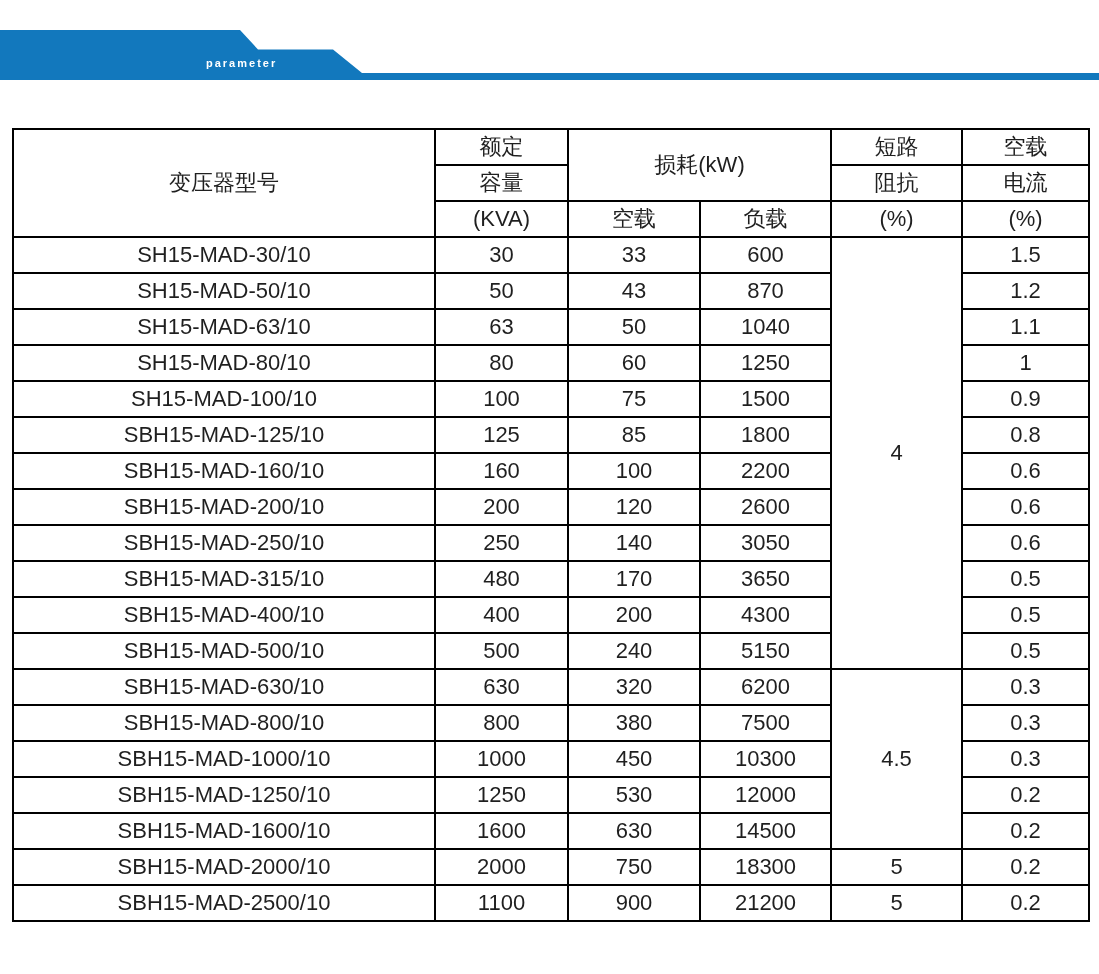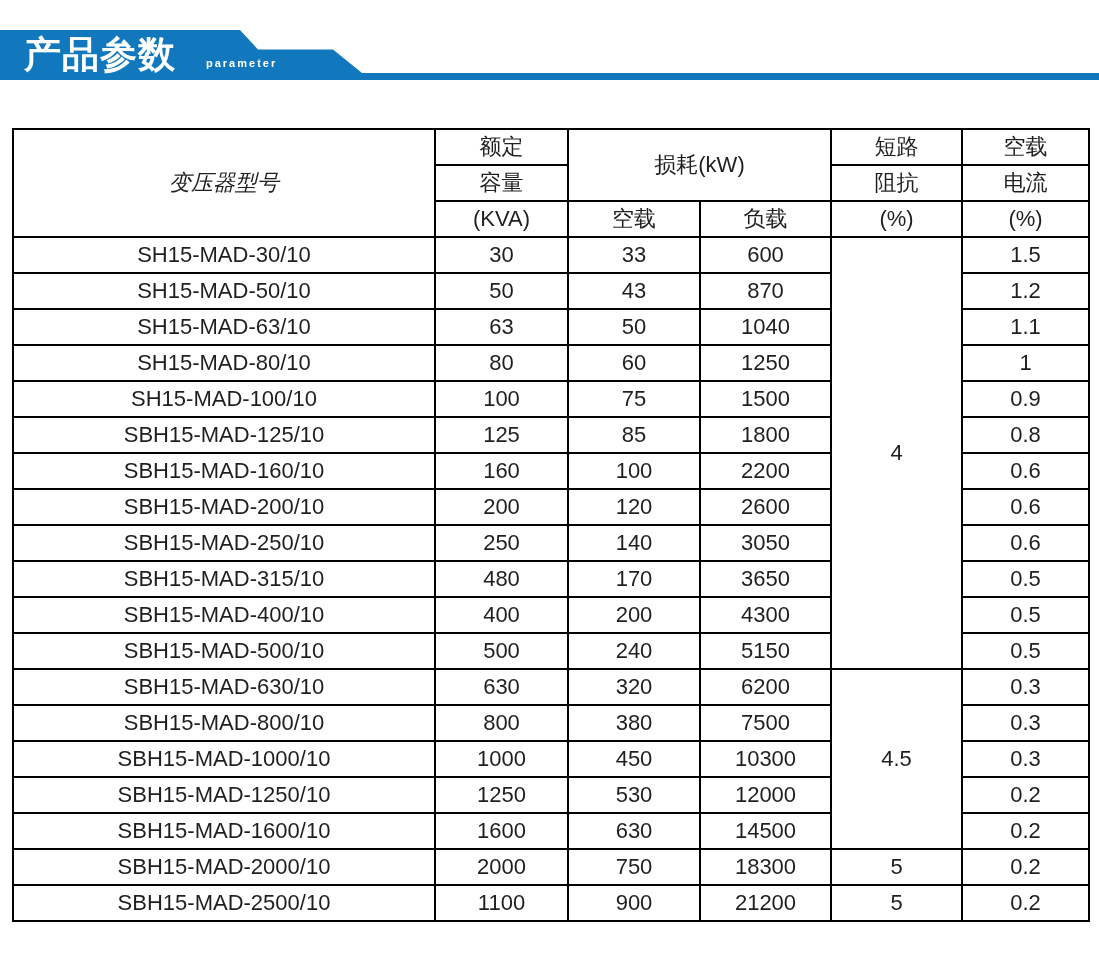--- a/index.html
+++ b/index.html
@@ -74,39 +74,37 @@
   .param-table thead tr { height: 36px; }
   .param-table tbody tr { height: 36px; }
 
   .hd-cn {
     font-size: 24px;
     font-weight: bold;
   }
   .hd-model {
     font-size: 25px;
     font-weight: bold;
-    font-style: italic;
   }
   .hd-unit {
     font-size: 22px;
     font-weight: bold;
   }
   .hd-sub {
     font-size: 22px;
     font-weight: normal;
   }
 </style>
 </head>
 <body>
 
 <div class="banner">
   <svg width="1099" height="92" viewBox="0 0 1099 92">
     <polygon points="0,30 240,30 258,49.5 333,49.5 362,73 1099,73 1099,80 0,80"></polygon>
   </svg>
-  <div class="banner-title">产品参数</div>
   <div class="banner-sub">parameter</div>
 </div>
 
 <table class="param-table">
   <colgroup>
     <col style="width:422px">
     <col style="width:133px">
     <col style="width:132px">
     <col style="width:131px">
     <col style="width:131px">

